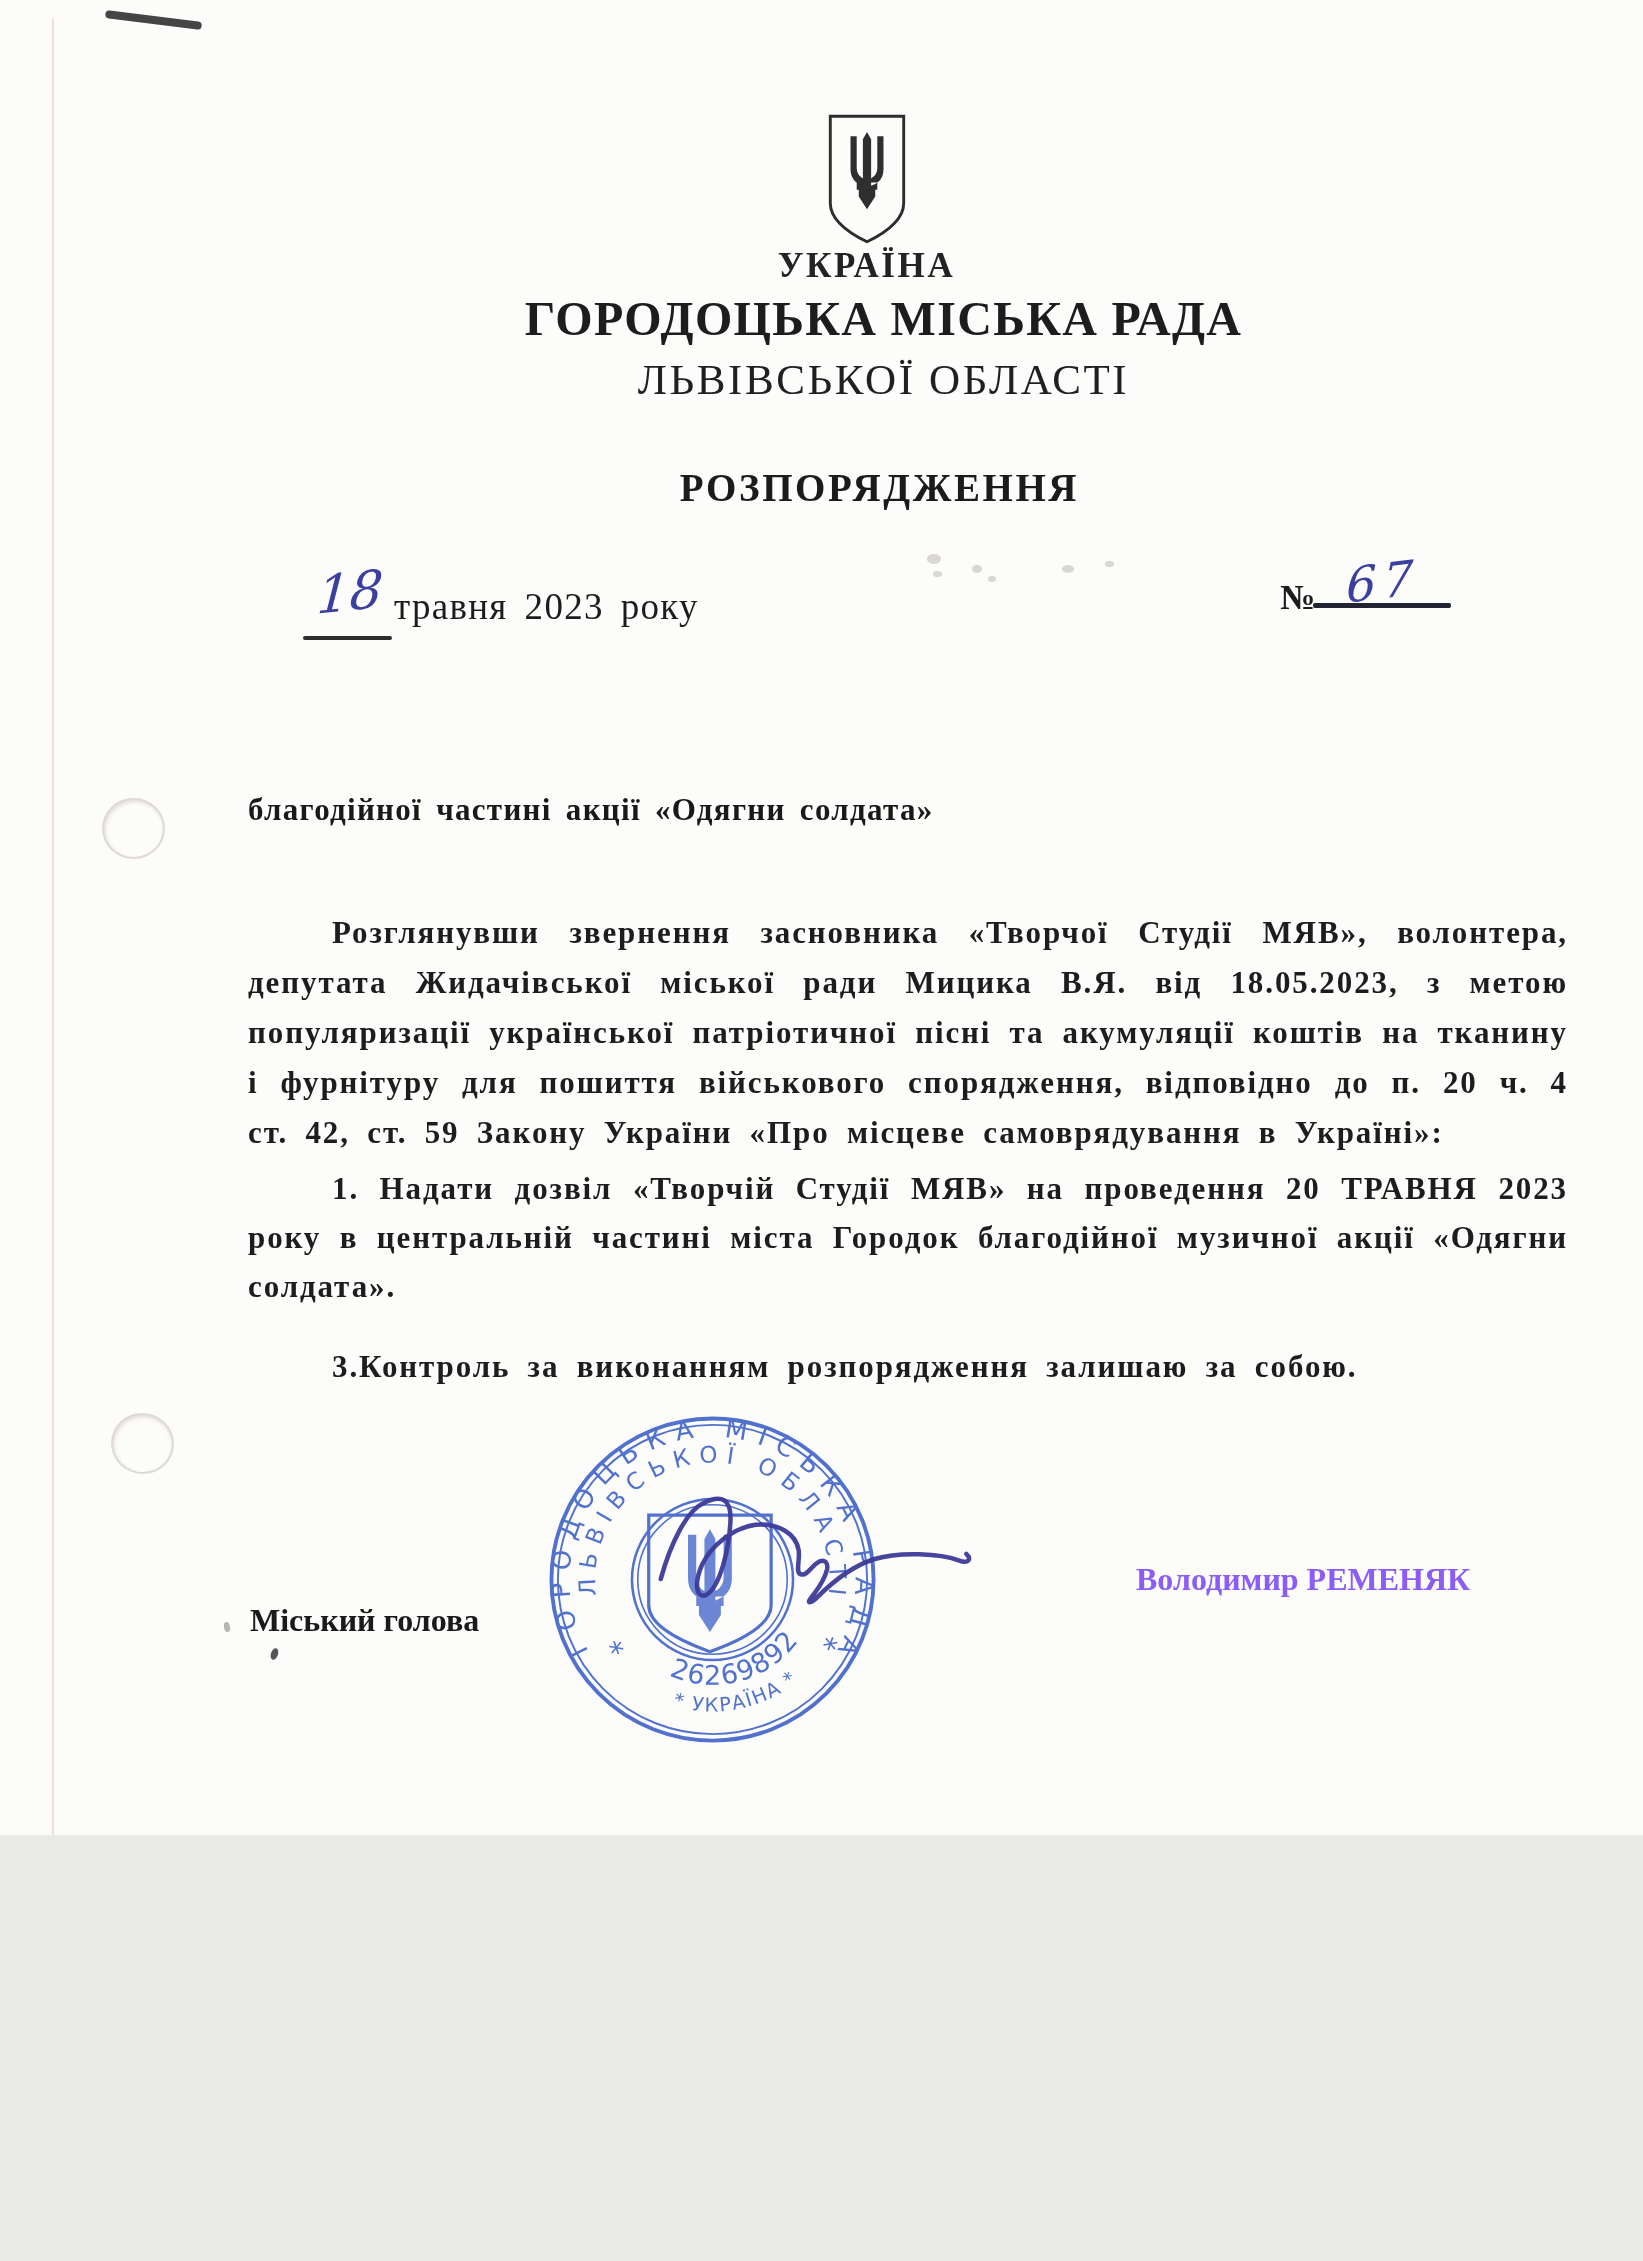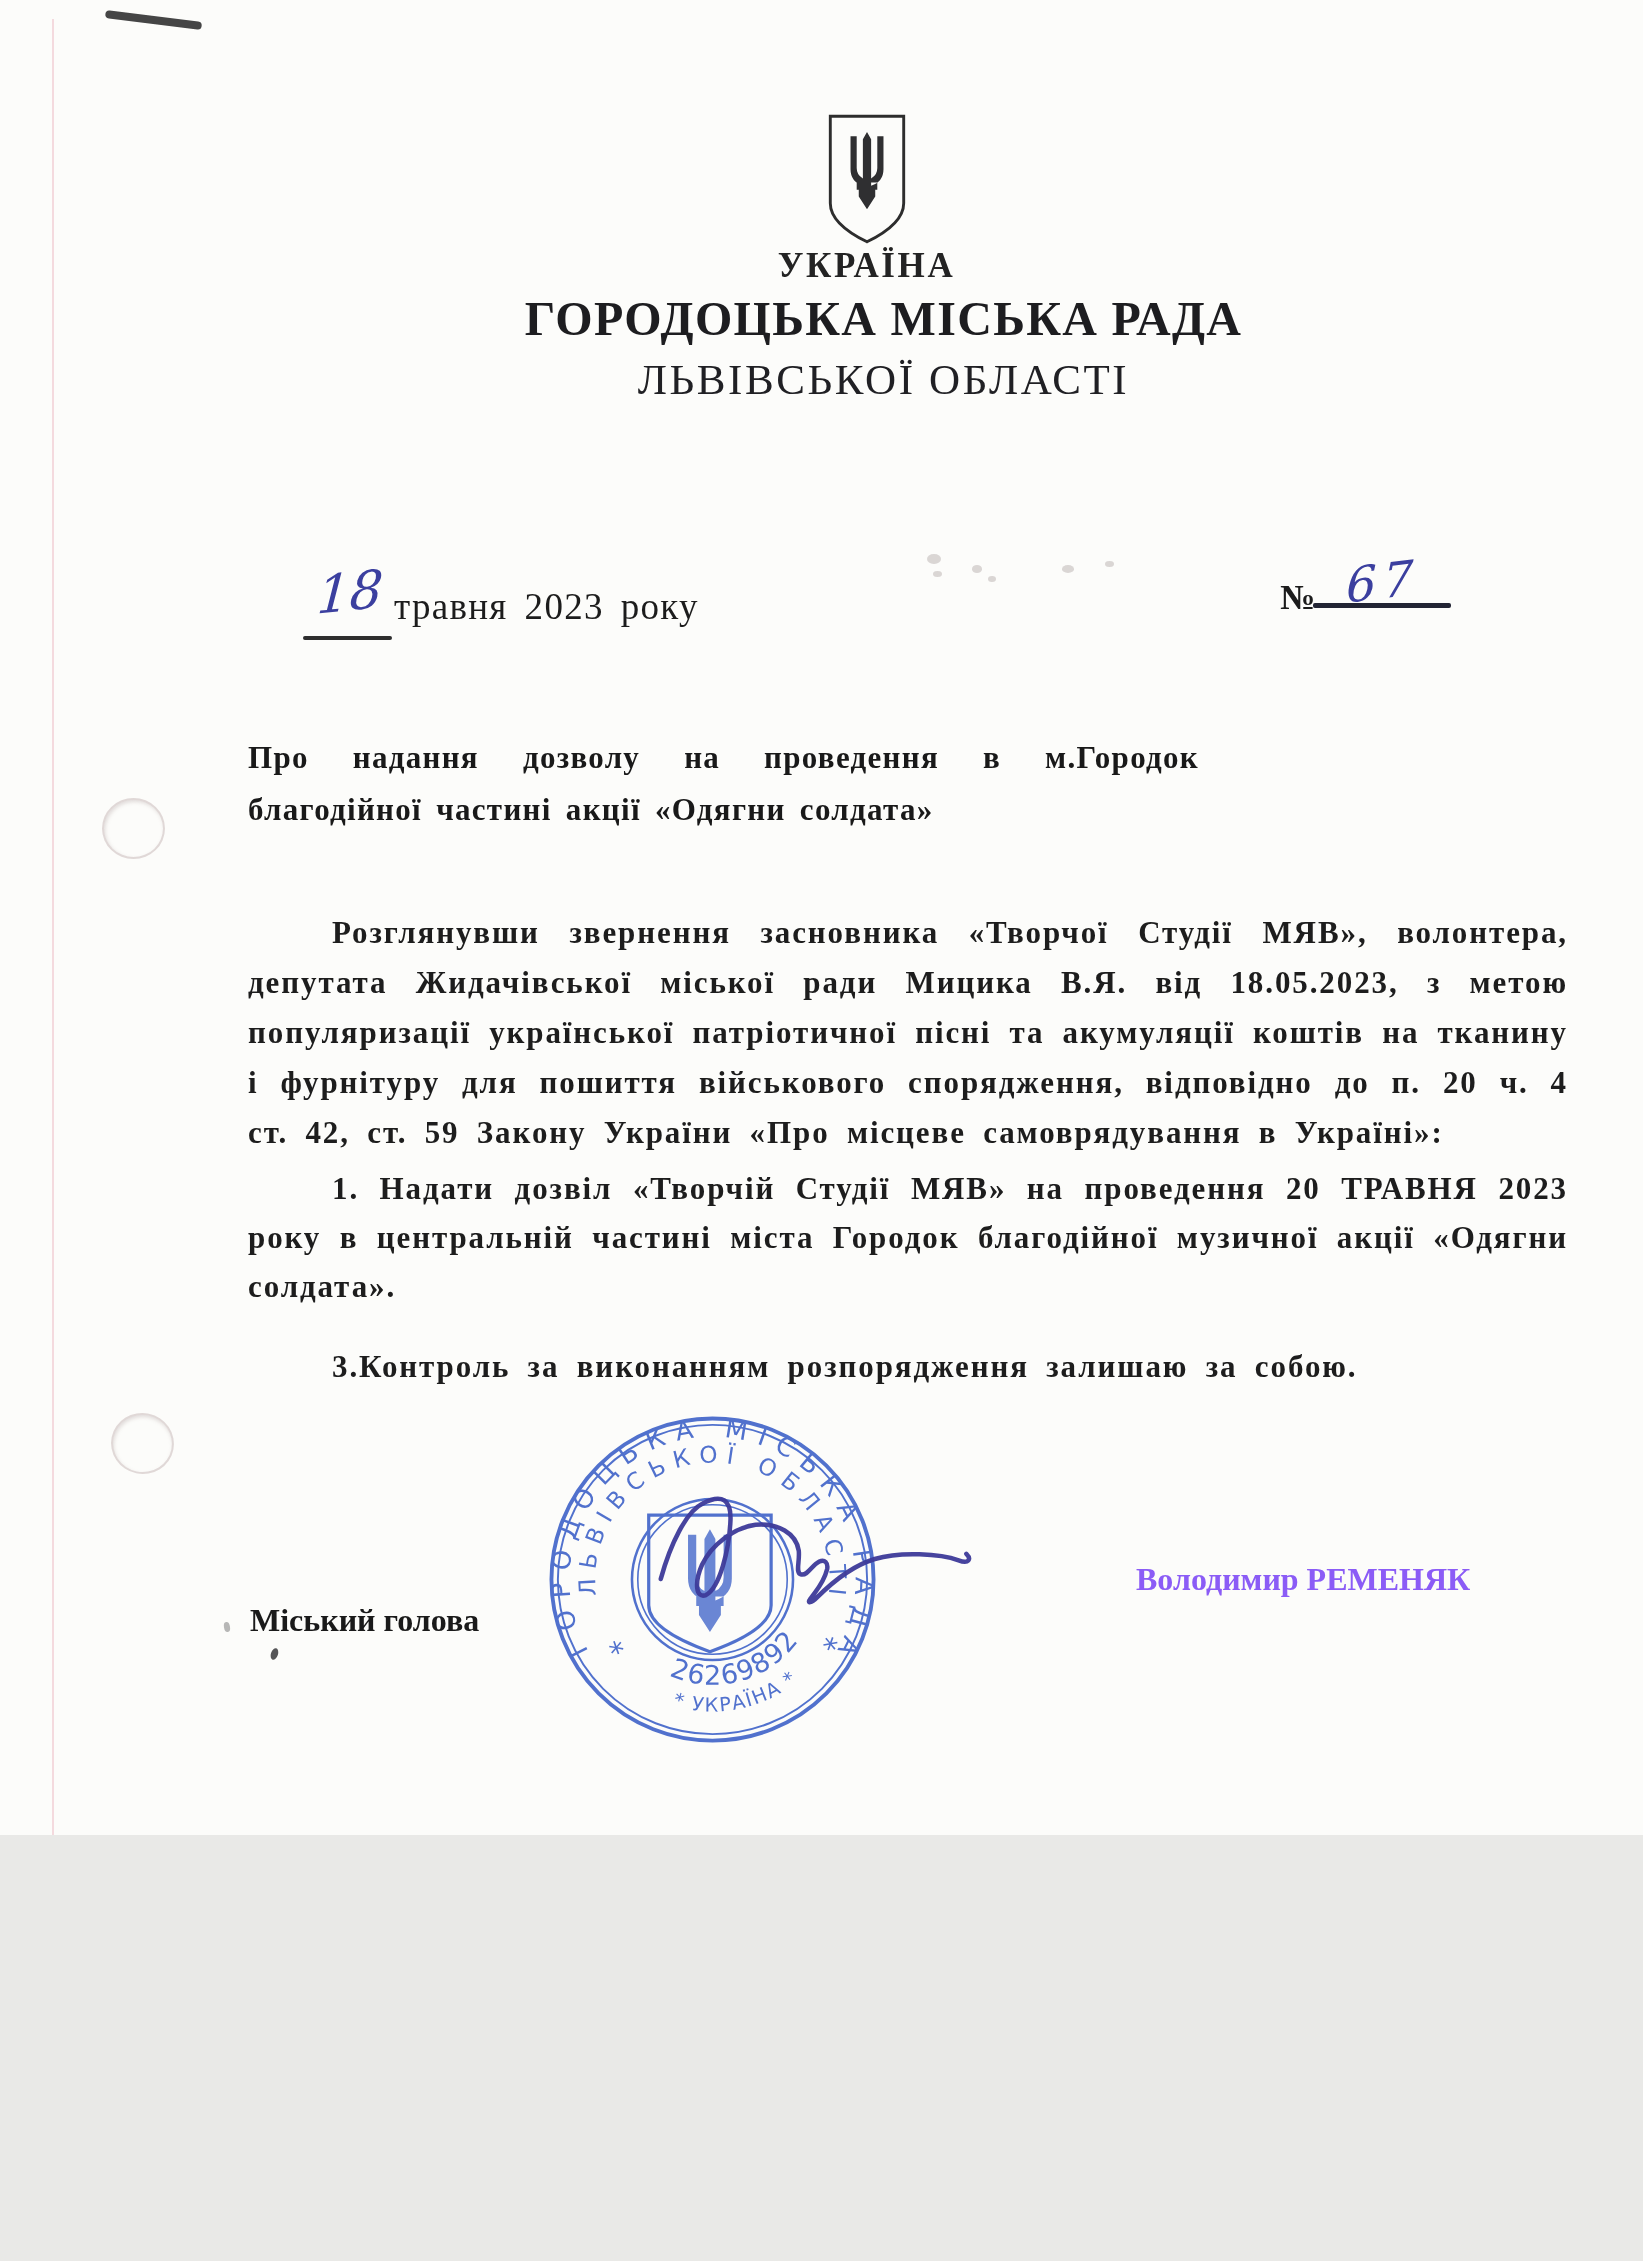--- a/index.html
+++ b/index.html
@@ -91,29 +91,29 @@
   </svg>
 
   <svg class="emblem-svg" style="left:825px;top:113px;" width="84" height="132" viewBox="0 0 130 205">
     <path d="M8,5 H122 V140 Q122,172 65,200 Q8,172 8,140 Z" fill="none" stroke="#2d2d2d" stroke-width="4.5"></path>
     <use href="#tryzub" x="25" y="17" width="80" height="150" fill="#2f2f31"></use>
   </svg>
 
   <div class="abs country">УКРАЇНА</div>
   <div class="abs org1">ГОРОДОЦЬКА МІСЬКА РАДА</div>
   <div class="abs org2">ЛЬВІВСЬКОЇ ОБЛАСТІ</div>
+  <div class="abs doctype">РОЗПОРЯДЖЕННЯ</div>
 
   <div class="abs hand day">18</div>
   <div class="abs day-line"></div>
   <div class="abs date-rest">травня  2023 року</div>
   <div class="abs no-label">№</div>
   <div class="abs hand num">67</div>
   <div class="abs num-line"></div>
 
-  <div class="abs subject l1">Про надання дозволу на проведення в м.Городок</div>
   <div class="abs subject l2">благодійної частині акції «Одягни солдата»</div>
 
   <div class="abs para p1">Розглянувши звернення засновника «Творчої Студії МЯВ», волонтера, депутата Жидачівської міської ради Мицика В.Я. від 18.05.2023, з метою популяризації української патріотичної пісні та акумуляції коштів на тканину і фурнітуру для пошиття військового спорядження, відповідно до п. 20 ч. 4 ст. 42, ст. 59 Закону України «Про місцеве самоврядування в Україні»:</div>
   <div class="abs para it1">1. Надати дозвіл «Творчій Студії МЯВ» на проведення 20 ТРАВНЯ 2023 року в центральній частині міста Городок  благодійної музичної акції «Одягни солдата».</div>
   <div class="abs para it2">3.Контроль за виконанням розпорядження залишаю за собою.</div>
 
   <div class="abs sig-title">Міський голова</div>
   <div class="abs sig-name">Володимир РЕМЕНЯК</div>
 
   <svg class="stamp" viewBox="0 0 520 520">

